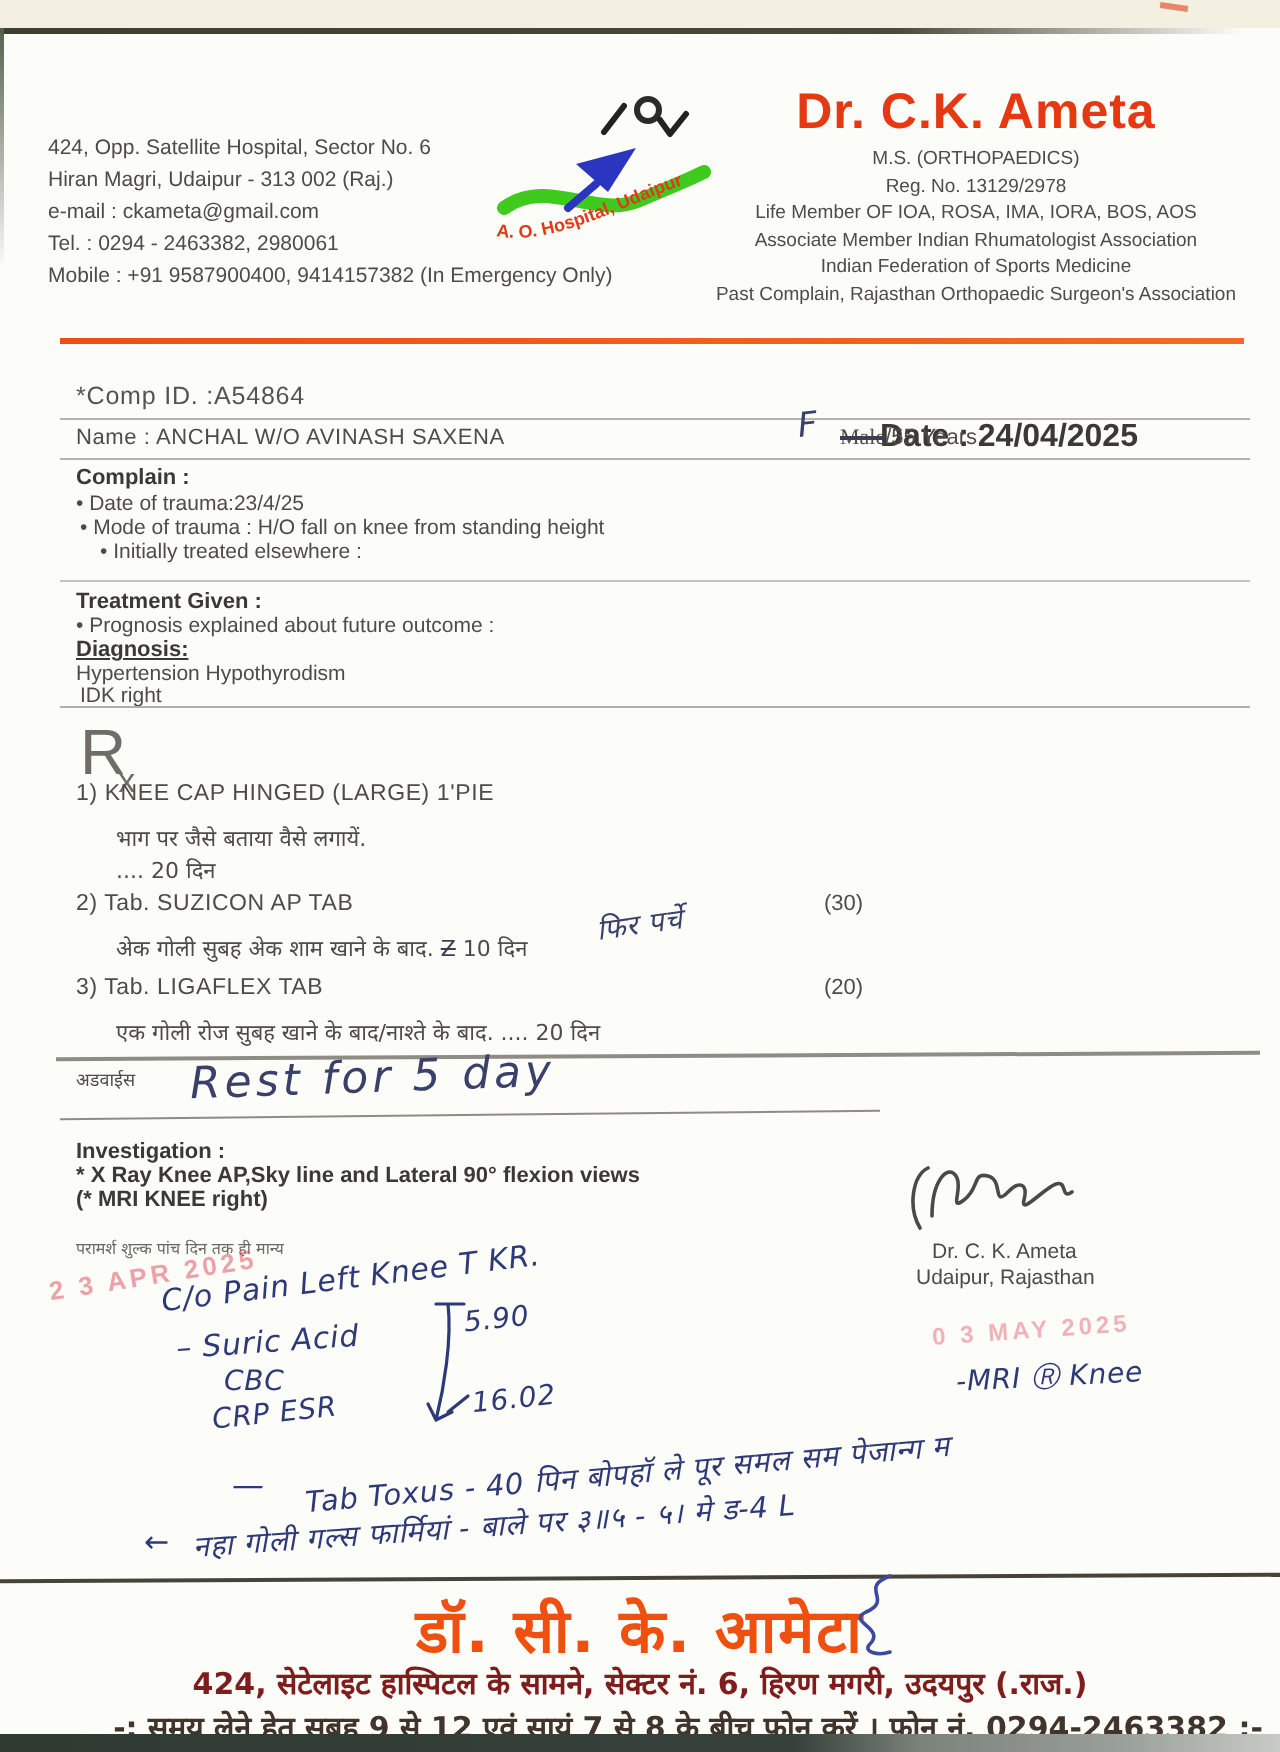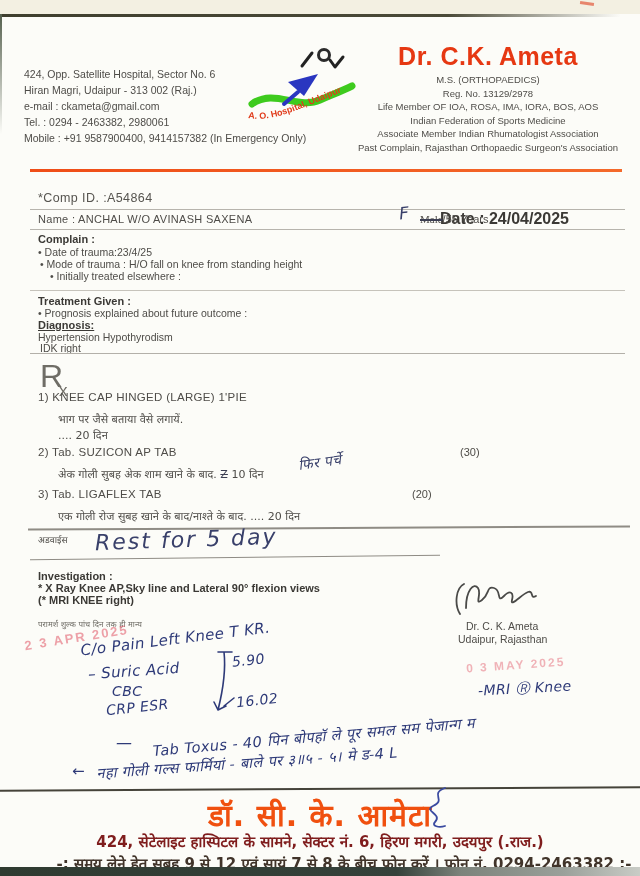--- a/index.html
+++ b/index.html
@@ -52,22 +52,22 @@
       <textPath href="#logoTextPath">A. O. Hospital, Udaipur</textPath>
     </text>
   </svg>
 
   <div class="abs" style="right:22px;top:42px;text-align:center;margin-left:44px;">
     <div style="font-size:25px;font-weight:bold;color:#e63812;letter-spacing:.5px;">Dr. C.K. Ameta</div>
     <div class="printed" style="font-size:9.5px;line-height:13.5px;margin-top:2px;">
       <div>M.S. (ORTHOPAEDICS)</div>
       <div>Reg. No. 13129/2978</div>
       <div>Life Member OF IOA, ROSA, IMA, IORA, BOS, AOS</div>
+      <div>Associate Member Indian Rhumatologist Association</div>
       <div>Indian Federation of Sports Medicine</div>
-      <div>Associate Member Indian Rhumatologist Association</div>
       <div>Past Complain, Rajasthan Orthopaedic Surgeon's Association</div>
     </div>
   </div>
 
   <div class="rule-orange" style="left:30px;right:18px;top:169px;"></div>
 
   <div class="abs printed" style="left:38px;top:191px;font-size:12.5px;letter-spacing:.4px;color:#56544f;">*Comp ID. :A54864</div>
   <div class="abs pbold" style="left:440px;top:189px;font-size:16px;margin-top:21px;">Date : 24/04/2025</div>
   <div class="hr" style="left:30px;right:15px;top:209px;"></div>
 
@@ -93,21 +93,21 @@
 
   <div class="abs" style="left:40px;top:358px;color:#6f6d66;font-family:'Liberation Sans',sans-serif;">
     <span style="font-size:32px;font-weight:300;">R</span><span style="font-size:17px;position:relative;top:9px;left:-4px;">x</span>
   </div>
 
   <div class="abs printed" style="left:38px;top:391px;font-size:11.5px;letter-spacing:.3px;">1)  KNEE CAP HINGED (LARGE) 1'PIE</div>
   <div class="abs printed" style="left:58px;top:411px;font-size:11px;font-family:'DejaVu Sans',sans-serif;">भाग पर जैसे बताया वैसे लगायें.</div>
   <div class="abs printed" style="left:58px;top:427px;font-size:11px;font-family:'DejaVu Sans',sans-serif;">.... 20 दिन</div>
 
   <div class="abs printed" style="left:38px;top:446px;font-size:11.5px;letter-spacing:.3px;">2)  Tab.  SUZICON AP TAB</div>
-  <div class="abs printed" style="left:412px;top:446px;font-size:11px;margin-left:48px;">(30)</div>
+  <div class="abs printed" style="left:412px;top:446px;font-size:11px;">(30)</div>
   <div class="abs printed" style="left:58px;top:466px;font-size:11px;font-family:'DejaVu Sans',sans-serif;">
     <span>अेक गोली सुबह अेक शाम खाने के बाद. </span><span style="text-decoration:line-through;text-decoration-color:#3c3f52;color:#3c3f52;">Z</span><span> 10 दिन</span>
   </div>
   <div class="abs hand inkdark" style="left:298px;top:452px;font-size:14px;transform:rotate(-8deg);">फिर पर्चे</div>
 
   <div class="abs printed" style="left:38px;top:488px;font-size:11.5px;letter-spacing:.3px;">3)  Tab.  LIGAFLEX TAB</div>
   <div class="abs printed" style="left:412px;top:488px;font-size:11px;">(20)</div>
   <div class="abs printed" style="left:58px;top:508px;font-size:11px;font-family:'DejaVu Sans',sans-serif;">एक गोली रोज सुबह खाने के बाद/नाश्ते के बाद. .... 20 दिन</div>
 
   <div class="hr" style="left:28px;right:10px;top:527px;background:#8f8c85;height:1.5px;transform:rotate(-.3deg);"></div>

